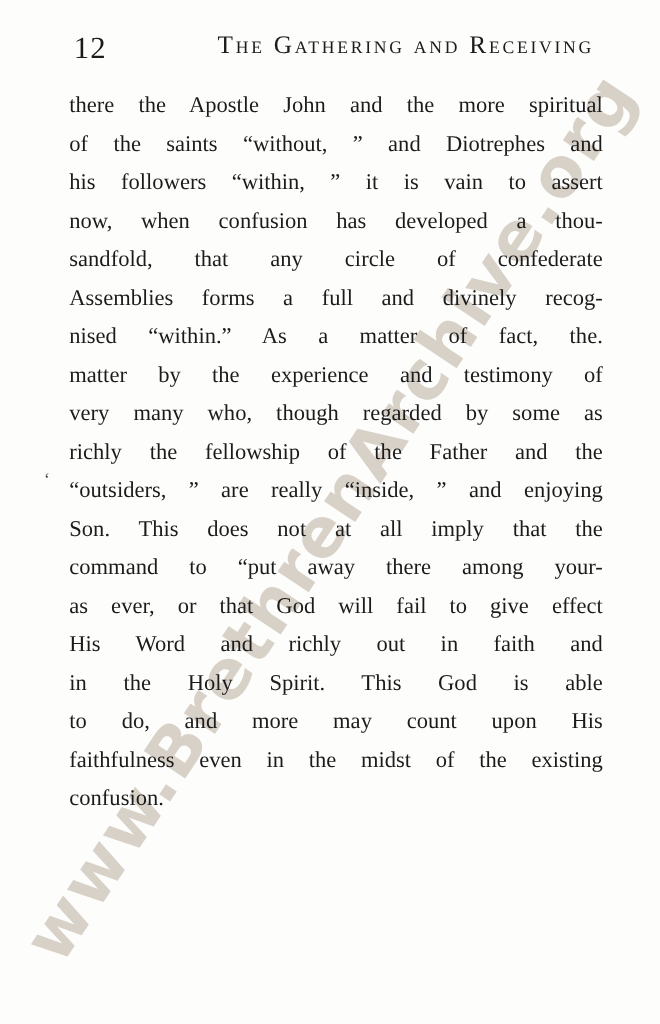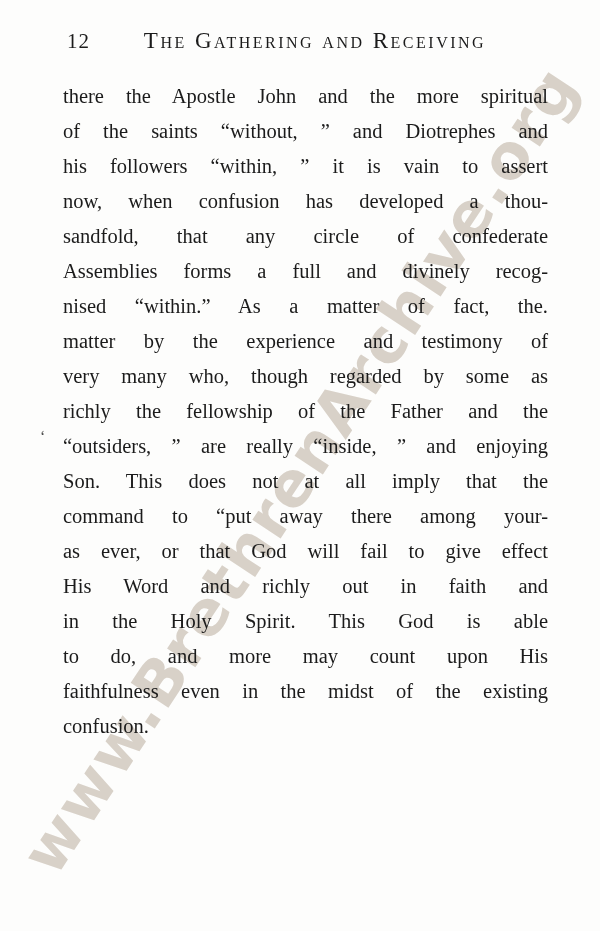--- a/index.html
+++ b/index.html
@@ -37,29 +37,29 @@
     top: 28px;
     left: 0;
     width: 600px;
     height: 30px;
     z-index: 1;
   }
   .page-number {
     position: absolute;
     left: 67px;
     top: 1px;
-    font-size: 21px;
+    font-size: 28px;
     letter-spacing: 1px;
   }
   .running-title {
     position: absolute;
     left: 90px;
     right: 60px;
     top: 0;
-    text-align: center;
+    text-align: right;
     font-variant: small-caps;
     font-size: 23px;
     letter-spacing: 2.5px;
     white-space: nowrap;
   }
   .body-text {
     position: absolute;
     top: 79px;
     left: 63px;
     width: 485px;

